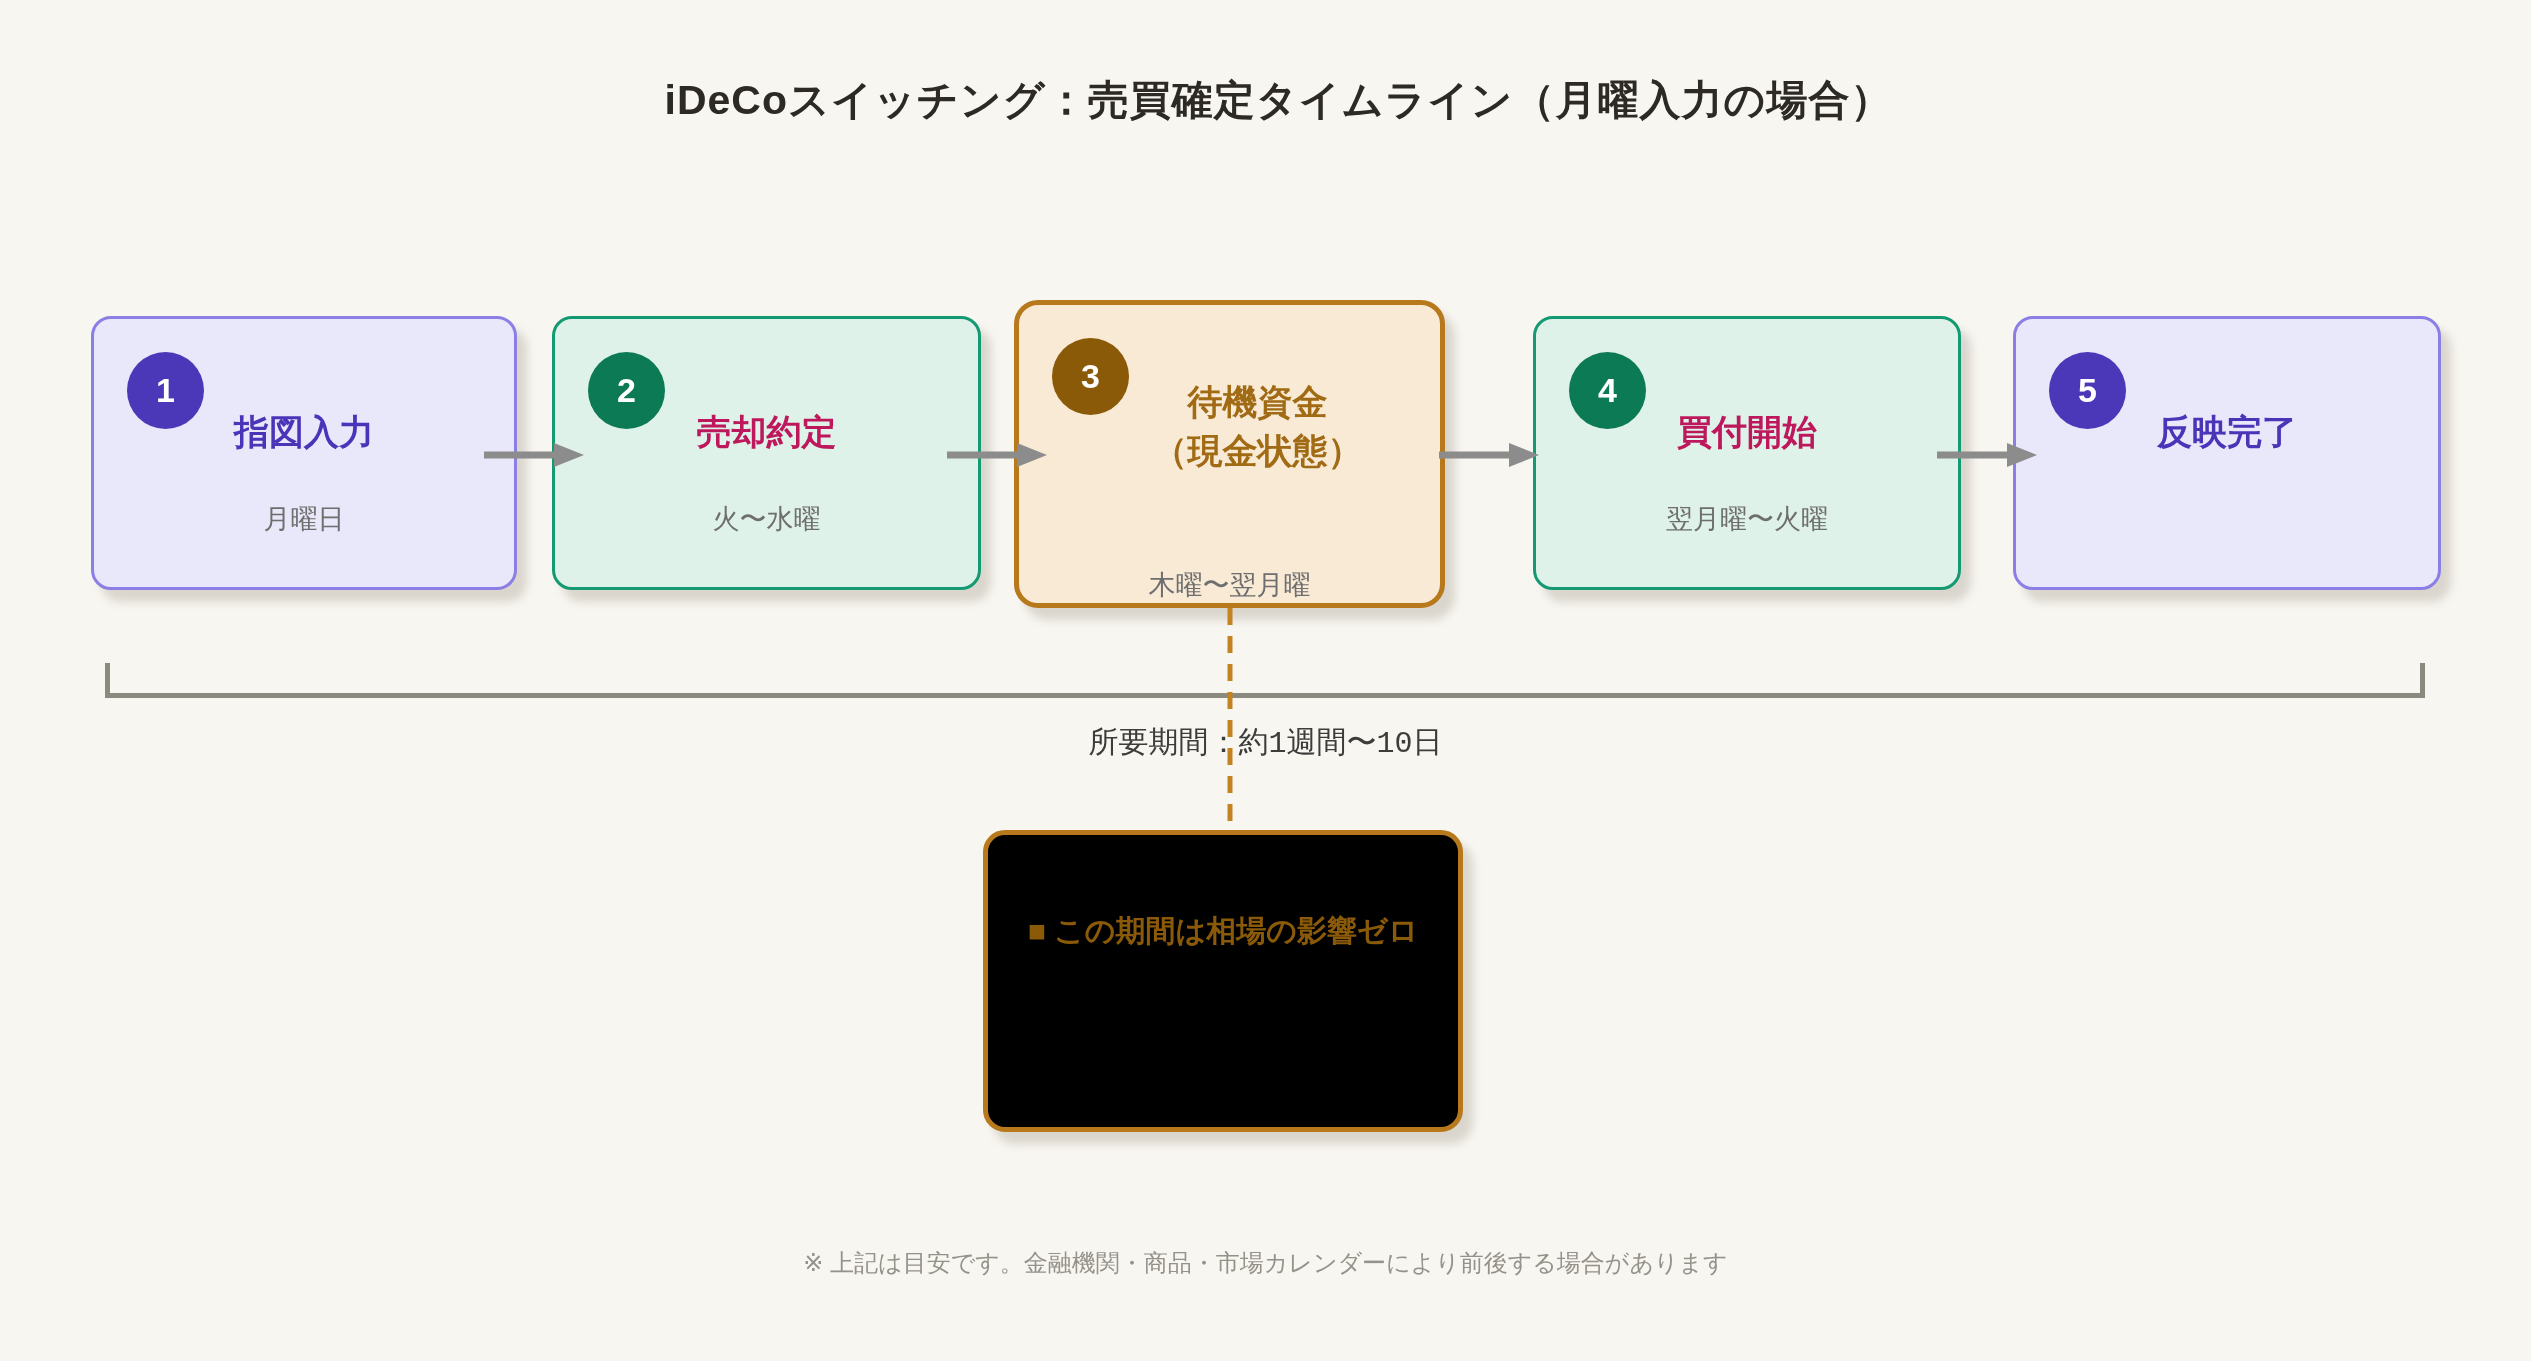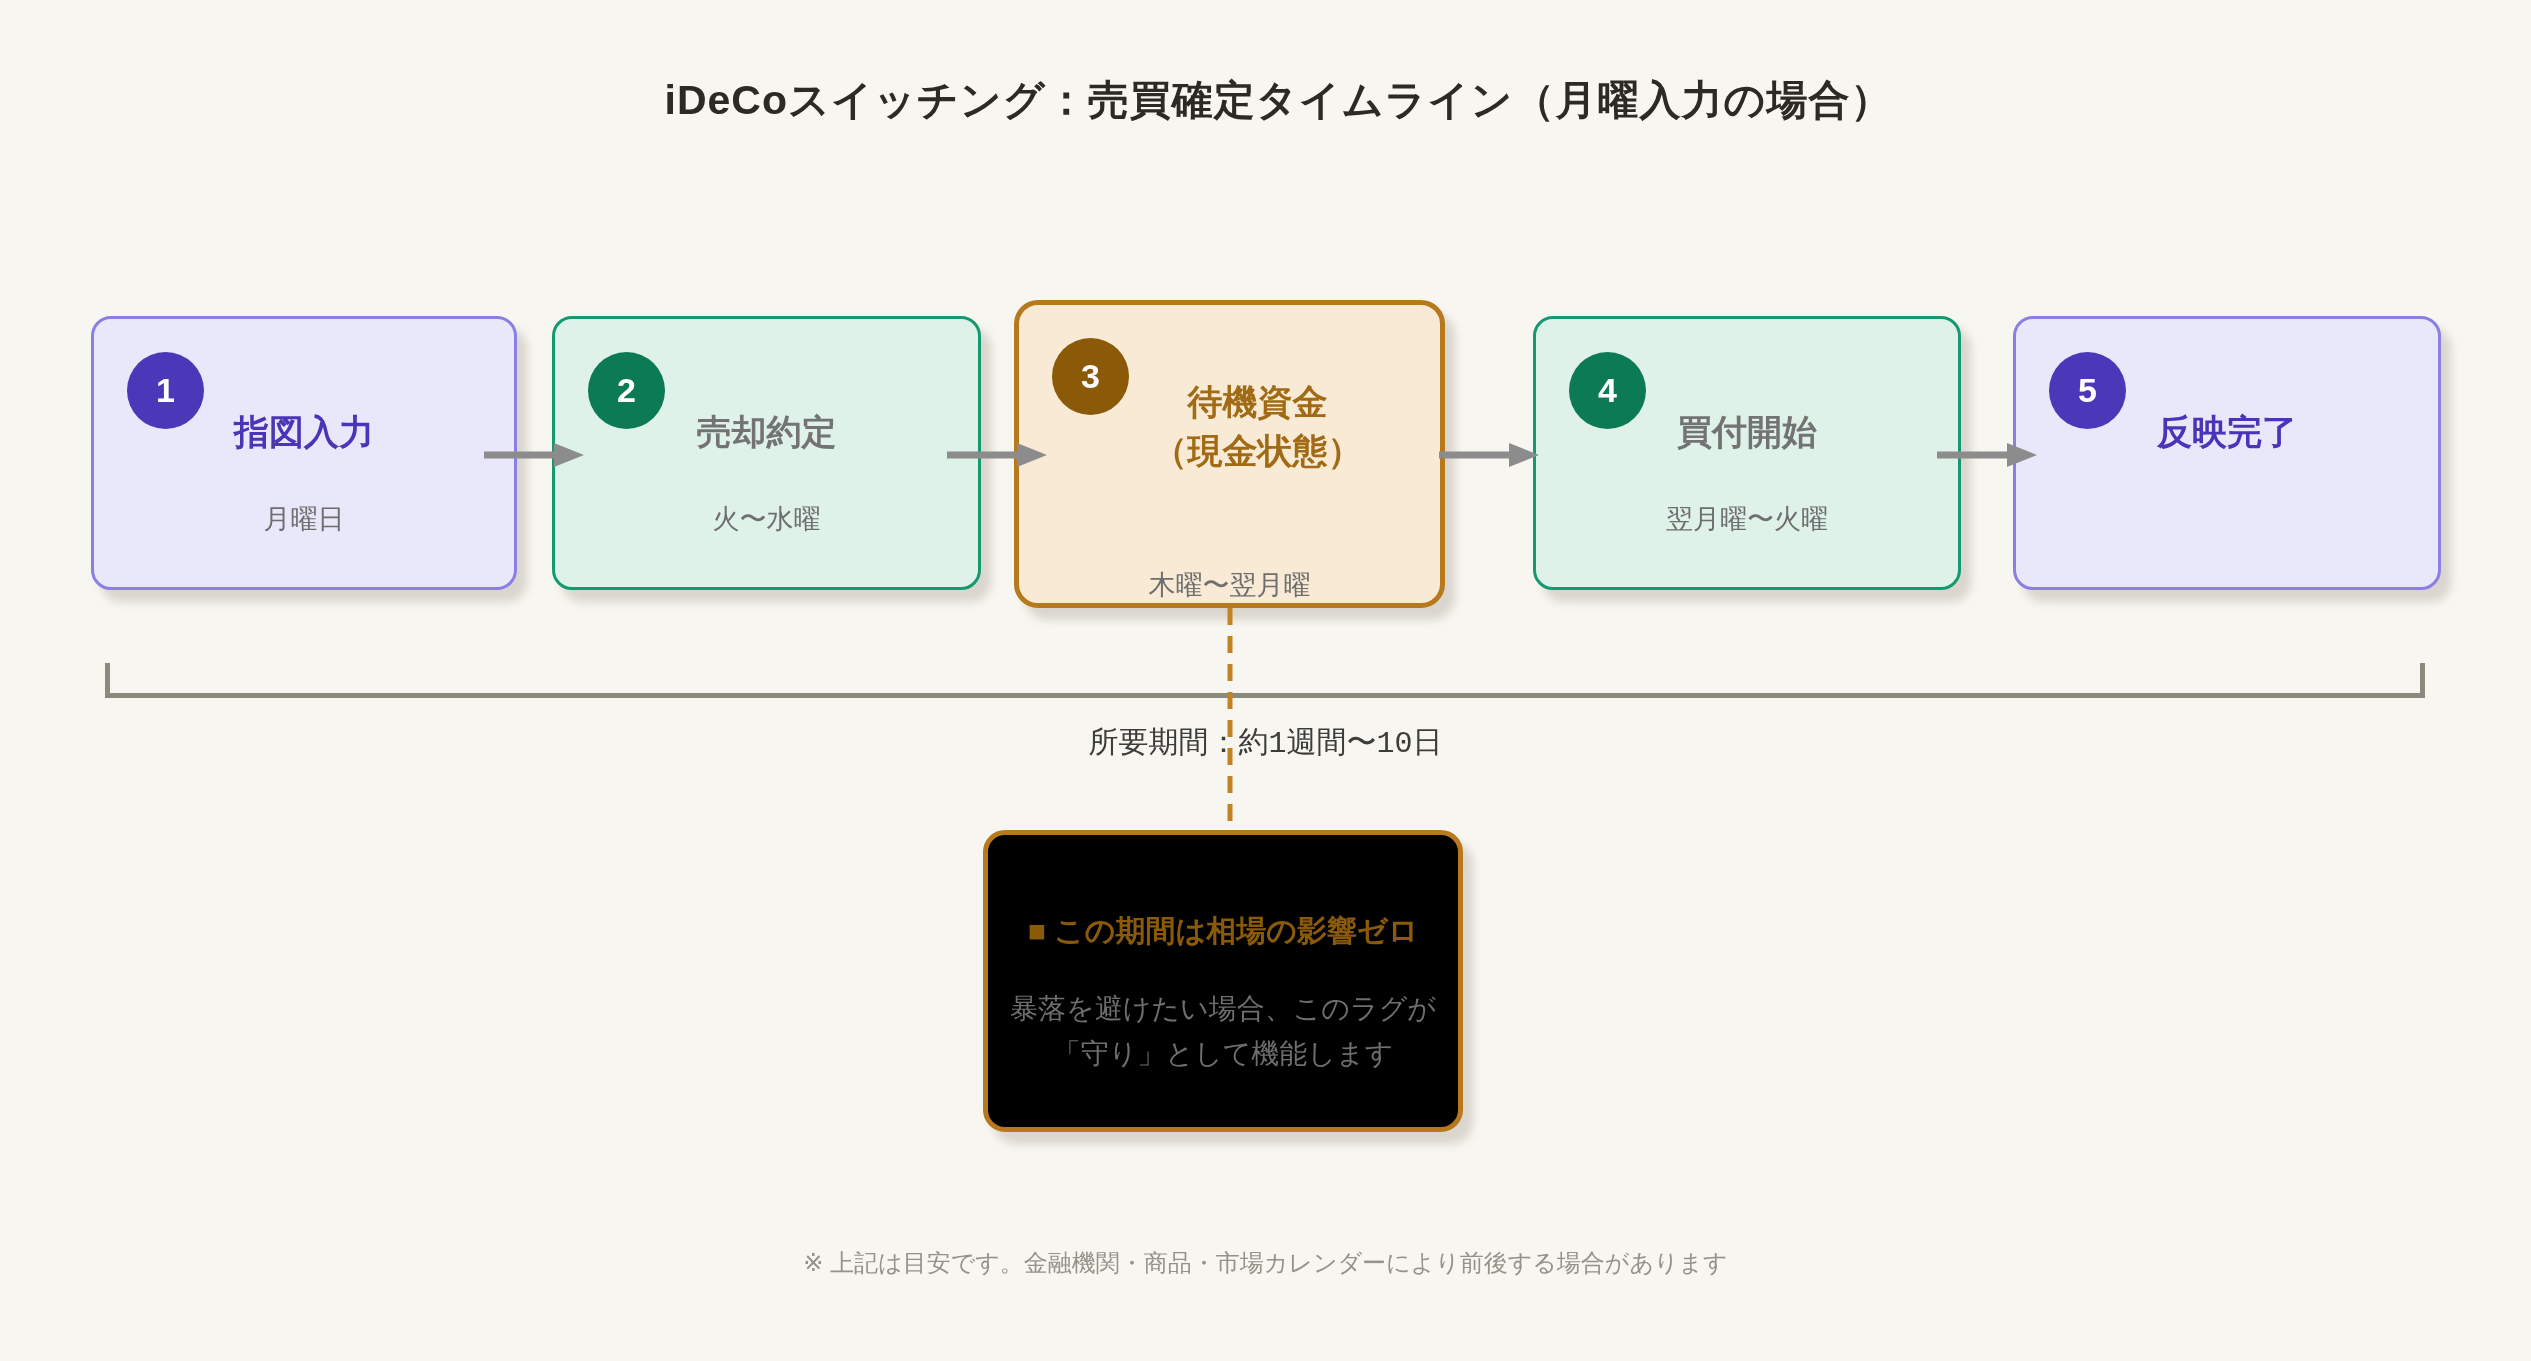--- a/index.html
+++ b/index.html
@@ -63,21 +63,21 @@
   .card-title{
     position:absolute;
     left:0; width:100%;
     top:88px;
     text-align:center;
     font-size:35px;
     font-weight:bold;
     line-height:1.4;
   }
   .purple .card-title{color:#4a34b8;}
-  .green  .card-title{color:#737373;}
+  .green  .card-title{color:#be185d;}
   .orange .card-title{color:#a06b14; top:72px;margin-left:28px;}
   .card-period{
     position:absolute;
     left:0; width:100%;
     top:182px;
     text-align:center;
     font-size:27px;
     color:#6e6e6e;
   }
   .orange .card-period{top:214px;margin-top:48px;}
@@ -218,21 +218,17 @@
   <div class="bracket"></div>
 
   <svg class="dashed-connector" viewBox="0 0 6 224">
     <line x1="3" y1="0" x2="3" y2="224" stroke="#c48321" stroke-width="5" stroke-dasharray="17 11"></line>
   </svg>
 
   <div class="duration-label">所要期間：約1週間〜10日</div>
 
   <div class="callout">
     <div class="callout-title">■ この期間は相場の影響ゼロ</div>
-    <div class="callout-body">
-      <span>暴落を避けたい場合、このラグが</span><br>
-      <span>「守り」として機能します</span>
-    </div>
   </div>
 
   <div class="footnote">※ 上記は目安です。金融機関・商品・市場カレンダーにより前後する場合があります</div>
 
 </div>
 
 </body></html>

